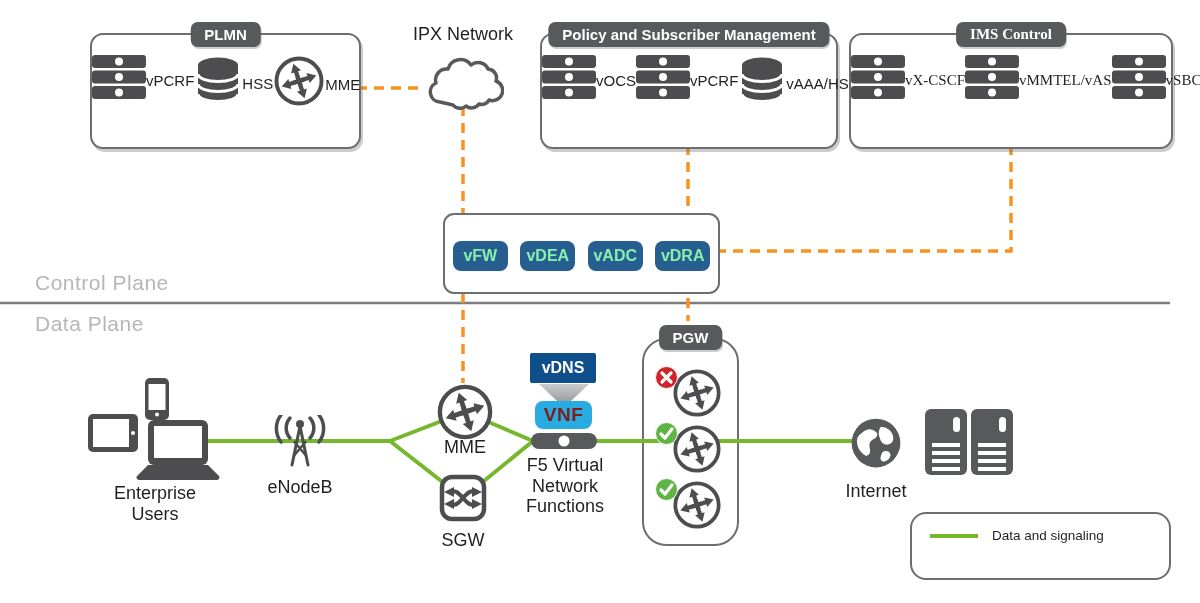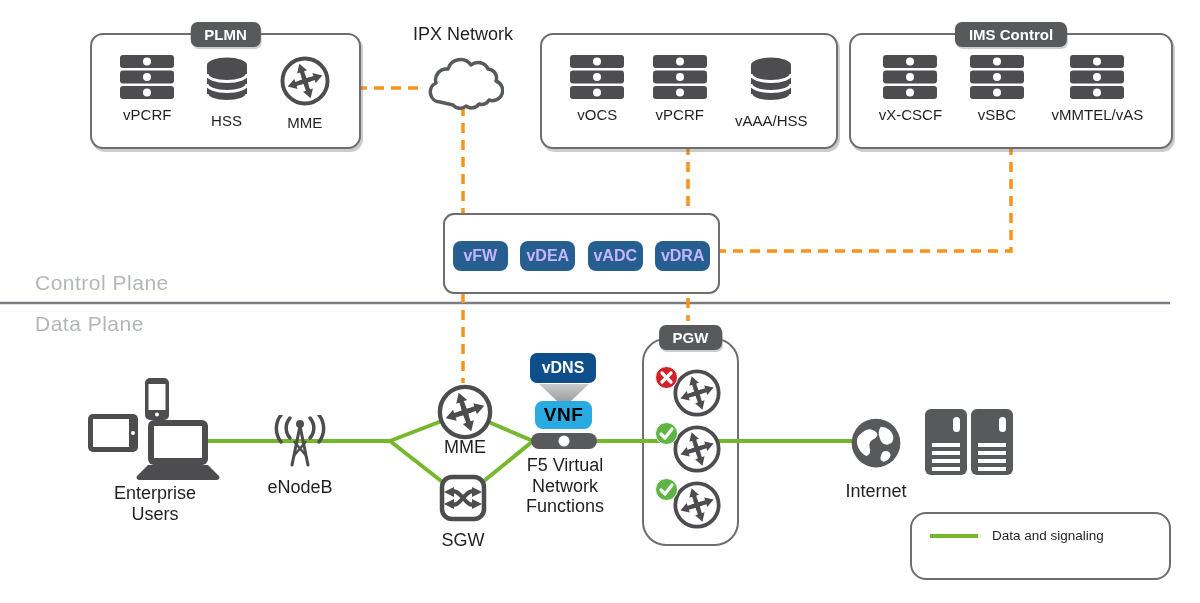--- a/index.html
+++ b/index.html
@@ -7,27 +7,27 @@
           font-family:"Liberation Sans",sans-serif;color:#231f20;}
   .abs{position:absolute;}
   
   .gbox{position:absolute;background:#fff;border:2px solid #6d6e71;border-radius:13px;
         box-shadow:2px 3px 0 rgba(109,110,113,.35);}
   .tab{position:absolute;top:-13px;left:50%;transform:translateX(-50%);
        background:#58595b;color:#fff;font-size:15px;font-weight:600;
        padding:4px 14px;border-radius:7px;white-space:nowrap;box-shadow:1px 2px 0 rgba(88,89,91,.3);}
   .items{position:absolute;left:0;right:0;top:20px;bottom:6px;display:flex;
          justify-content:space-evenly;align-items:flex-start;}
-  .item{display:flex;flex-direction:column;align-items:center;justify-content:space-between;}
+  .item{display:flex;flex-direction:row;align-items:center;justify-content:space-between;}
   .item .lbl{margin-top:7px;font-size:15px;color:#231f20;white-space:nowrap;}
   .nodelbl{position:absolute;font-size:18px;color:#231f20;text-align:center;transform:translateX(-50%);line-height:1.15;}
   
   .plane{position:absolute;left:35px;font-size:21px;color:#b4b6b8;letter-spacing:.5px;}
   
-  .svcbtn{display:inline-block;background:#275e90;color:#c4b5fd;font-size:16px;font-weight:600;
+  .svcbtn{display:inline-block;background:#275e90;color:#86efac;font-size:16px;font-weight:600;
           padding:6px 0;width:55px;text-align:center;border-radius:8px;margin:0 4px;}
   
   #legend{position:absolute;left:910px;top:512px;width:257px;height:64px;border:2px solid #6d6e71;
           border-radius:16px;background:#fff;}
   .leg-row{position:absolute;left:18px;display:flex;align-items:center;}
   .leg-line-green{width:48px;height:4px;background:#75b72d;margin-right:14px;}
   .leg-line-orange{width:48px;height:3px;margin-right:14px;
      background:repeating-linear-gradient(90deg,#f7941e 0 11px,transparent 11px 18px);}
   .leg-txt{font-size:13.5px;color:#231f20;}
 </style>
@@ -122,20 +122,23 @@
       </div>
     </div>
   </div>
 
   <div class="nodelbl" style="left:463px;top:24px;font-weight:400;">IPX Network</div>
   <svg class="abs" style="left:422px;top:56px;" width="82" height="54" viewBox="0 0 82 54">
     <path d="M18,46 a10,10 0 0 1 -4,-19 a11,11 0 0 1 12,-14 a13,13 0 0 1 23,-4 a11,11 0 0 1 17,4 a9,9 0 0 1 8,12 a10,10 0 0 1 -7,19 a8,8 0 0 1 -10,4 a9,9 0 0 1 -13,2 a9,9 0 0 1 -13,-1 z" fill="#fff" stroke="#58595b" stroke-width="3.5" stroke-linejoin="round"></path>
   </svg>
 
   <div class="gbox" style="left:540px;top:33px;width:294px;height:112px;">
+    <div class="tab">
+      <span>Policy and Subscriber Management</span>
+    </div>
     <div class="items">
       <div class="item">
         <svg width="54" height="44" viewBox="0 0 54 44">
           <g fill="#4d4d4f">
               <rect y="0" width="54" height="13" rx="3"></rect>
               <rect y="15.5" width="54" height="13" rx="3"></rect>
               <rect y="31" width="54" height="13" rx="3"></rect>
             </g>
           <g fill="#fff">
               <circle cx="27" cy="6.5" r="4"></circle>
@@ -167,21 +170,21 @@
             <path d="M4,19 a20,7.5 0 0 0 40,0"></path>
               <path d="M4,29 a20,7.5 0 0 0 40,0"></path>
               <path d="M4,39 a20,7.5 0 0 0 40,0"></path>
           </g>
         </svg>
         <div class="lbl">vAAA/HSS</div>
       </div>
     </div>
   </div>
 
-  <div class="gbox" style="left:849px;top:33px;width:320px;height:112px;">
+  <div class="gbox" style="left:849px;top:33px;width:320px;height:112px;font-family:Liberation Serif, serif;">
     <div class="tab">
       <span>IMS Control</span>
     </div>
     <div class="items">
       <div class="item">
         <svg width="54" height="44" viewBox="0 0 54 44">
           <g fill="#4d4d4f">
               <rect y="0" width="54" height="13" rx="3"></rect>
               <rect y="15.5" width="54" height="13" rx="3"></rect>
               <rect y="31" width="54" height="13" rx="3"></rect>
@@ -200,36 +203,36 @@
               <rect y="0" width="54" height="13" rx="3"></rect>
               <rect y="15.5" width="54" height="13" rx="3"></rect>
               <rect y="31" width="54" height="13" rx="3"></rect>
             </g>
           <g fill="#fff">
               <circle cx="27" cy="6.5" r="4"></circle>
               <circle cx="27" cy="22" r="4"></circle>
               <circle cx="27" cy="37.5" r="4"></circle>
             </g>
         </svg>
+        <div class="lbl">vMMTEL/vAS</div>
+      </div>
+      <div class="item">
+        <svg width="54" height="44" viewBox="0 0 54 44">
+          <g fill="#4d4d4f">
+              <rect y="0" width="54" height="13" rx="3"></rect>
+              <rect y="15.5" width="54" height="13" rx="3"></rect>
+              <rect y="31" width="54" height="13" rx="3"></rect>
+            </g>
+          <g fill="#fff">
+              <circle cx="27" cy="6.5" r="4"></circle>
+              <circle cx="27" cy="22" r="4"></circle>
+              <circle cx="27" cy="37.5" r="4"></circle>
+            </g>
+        </svg>
         <div class="lbl">vSBC</div>
-      </div>
-      <div class="item">
-        <svg width="54" height="44" viewBox="0 0 54 44">
-          <g fill="#4d4d4f">
-              <rect y="0" width="54" height="13" rx="3"></rect>
-              <rect y="15.5" width="54" height="13" rx="3"></rect>
-              <rect y="31" width="54" height="13" rx="3"></rect>
-            </g>
-          <g fill="#fff">
-              <circle cx="27" cy="6.5" r="4"></circle>
-              <circle cx="27" cy="22" r="4"></circle>
-              <circle cx="27" cy="37.5" r="4"></circle>
-            </g>
-        </svg>
-        <div class="lbl">vMMTEL/vAS</div>
       </div>
     </div>
   </div>
 
   <svg class="abs" style="left:436px;top:383px;" width="58" height="58" viewBox="0 0 60 60">
     <circle cx="30" cy="30" r="26" fill="#fff" stroke="#4d4d4f" stroke-width="4.5"></circle>
     <g transform="rotate(-18 30 30)" stroke="#4d4d4f" stroke-width="5" fill="#4d4d4f">
       <path d="M30,36 V18" fill="none"></path>
         <polygon points="30,9 24,19 36,19" stroke="none"></polygon>
       <path d="M30,24 V42" fill="none"></path>
@@ -250,26 +253,26 @@
     </g>
     <g fill="#4d4d4f">
       <polygon points="43,30 33,25 33,35"></polygon>
         <polygon points="5,18 15,13 15,23"></polygon>
       <polygon points="43,18 33,13 33,23"></polygon>
         <polygon points="5,30 15,25 15,35"></polygon>
     </g>
   </svg>
   <div class="nodelbl" style="left:463px;top:530px;">SGW</div>
 
-  <div class="abs" style="left:530px;top:353px;width:66px;height:30px;background:#0e4e8b;border-radius:7px;
+  <div class="abs" style="left:530px;top:353px;width:66px;height:30px;background:#0e4e8b;border-radius:2px;
        color:#fff;font-size:16px;font-weight:600;text-align:center;line-height:30px;">vDNS</div>
   <div class="abs" style="left:539px;top:384px;width:50px;height:17px;
        background:linear-gradient(#c9cbcd,#9d9fa2);clip-path:polygon(0 0,100% 0,64% 100%,36% 100%);"></div>
   <div class="abs" style="left:535px;top:401px;width:57px;height:28px;background:#29abe2;border-radius:8px;
-       color:#000000;font-size:19px;font-weight:800;text-align:center;line-height:28px;letter-spacing:.5px;">VNF</div>
+       color:#7f1d1d;font-size:19px;font-weight:800;text-align:center;line-height:28px;letter-spacing:.5px;">VNF</div>
   <svg class="abs" style="left:531px;top:433px;" width="66" height="16" viewBox="0 0 66 16">
     <rect width="66" height="16" rx="8" fill="#58595b"></rect>
       <circle cx="33" cy="8" r="5.5" fill="#fff"></circle>
   </svg>
   <div class="nodelbl" style="left:565px;top:455px;width:82px;margin-left:-41px;transform:none;">F5 Virtual Network Functions</div>
 
   <svg class="abs" style="left:672px;top:368px;" width="50" height="50" viewBox="0 0 60 60">
     <circle cx="30" cy="30" r="26" fill="#fff" stroke="#4d4d4f" stroke-width="4.5"></circle>
     <g transform="rotate(-18 30 30)" stroke="#4d4d4f" stroke-width="5" fill="#4d4d4f">
       <path d="M30,36 V18" fill="none"></path>

